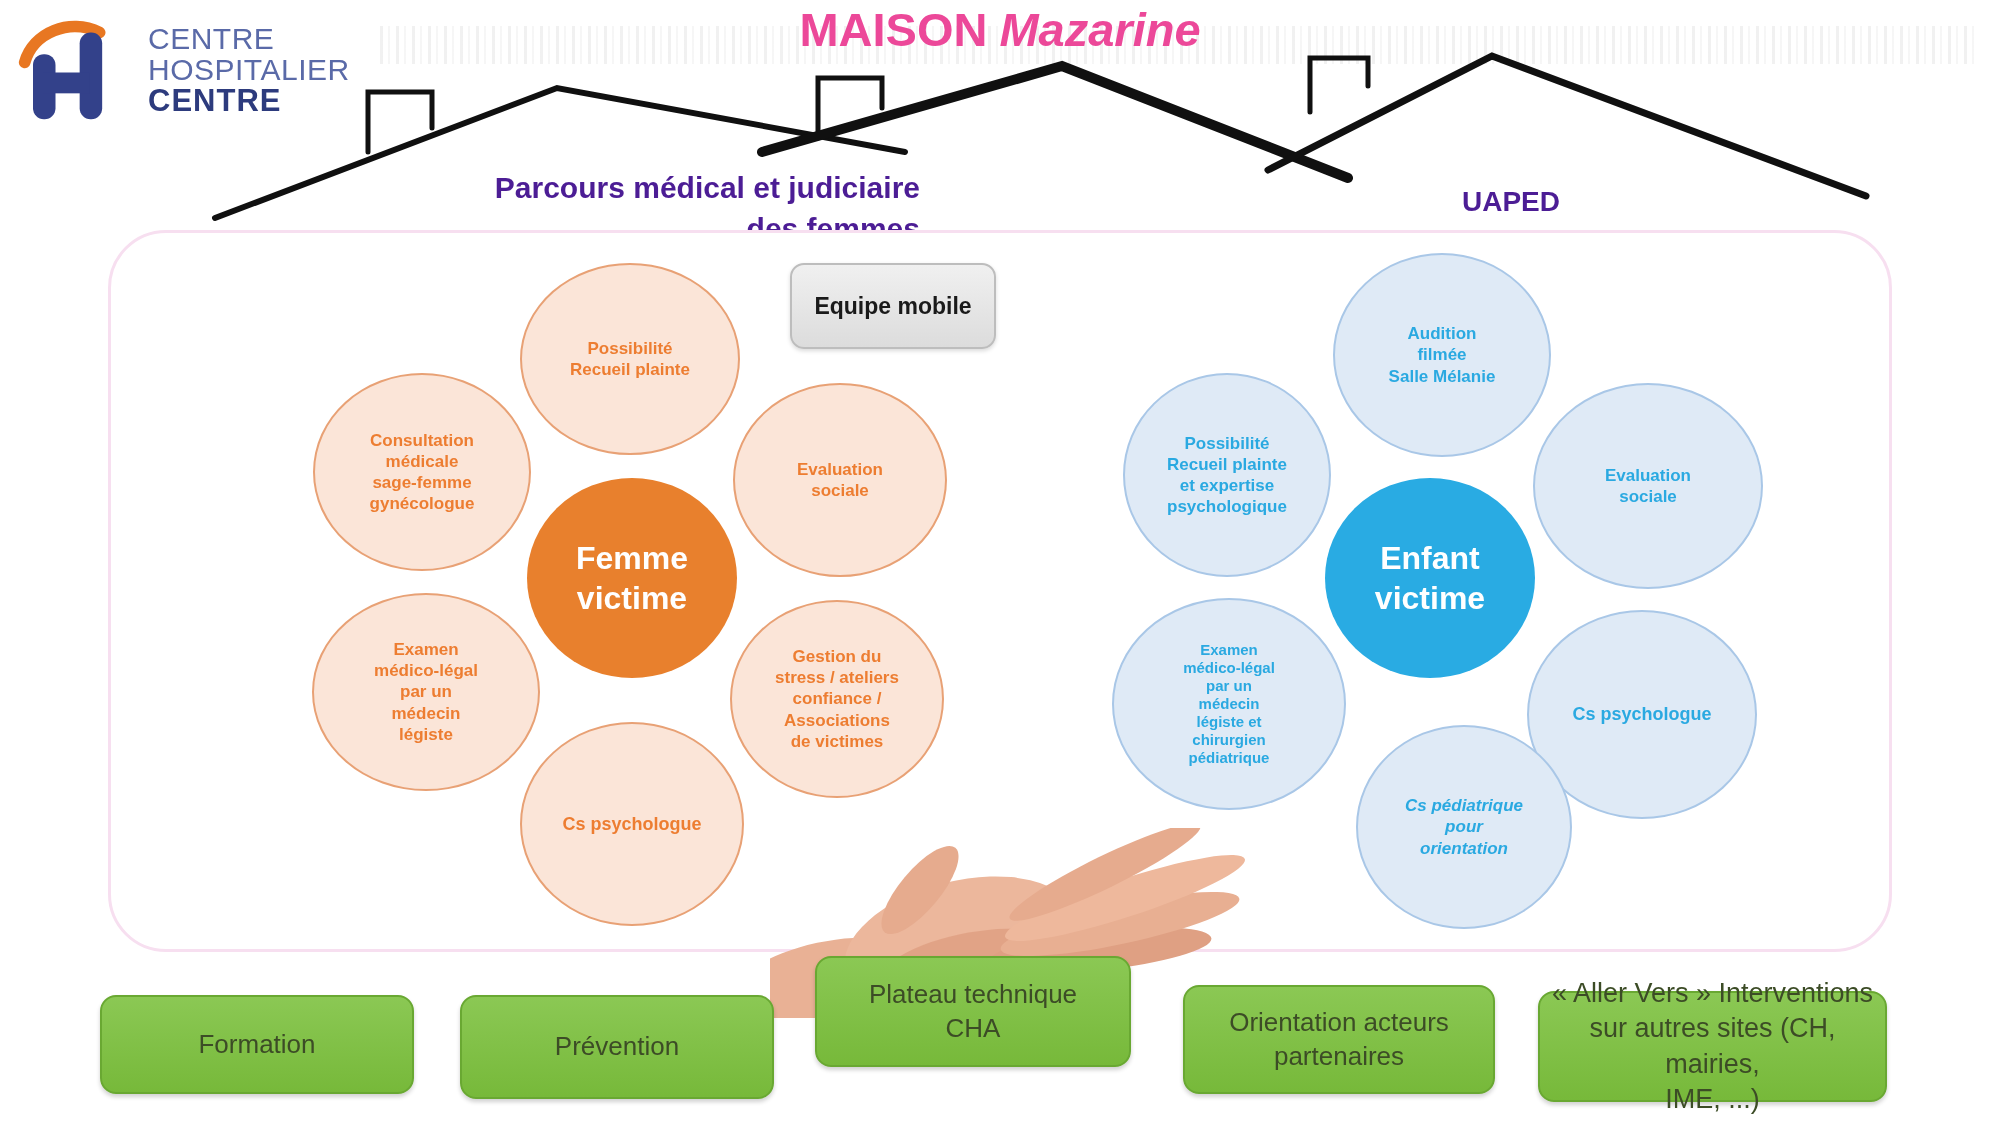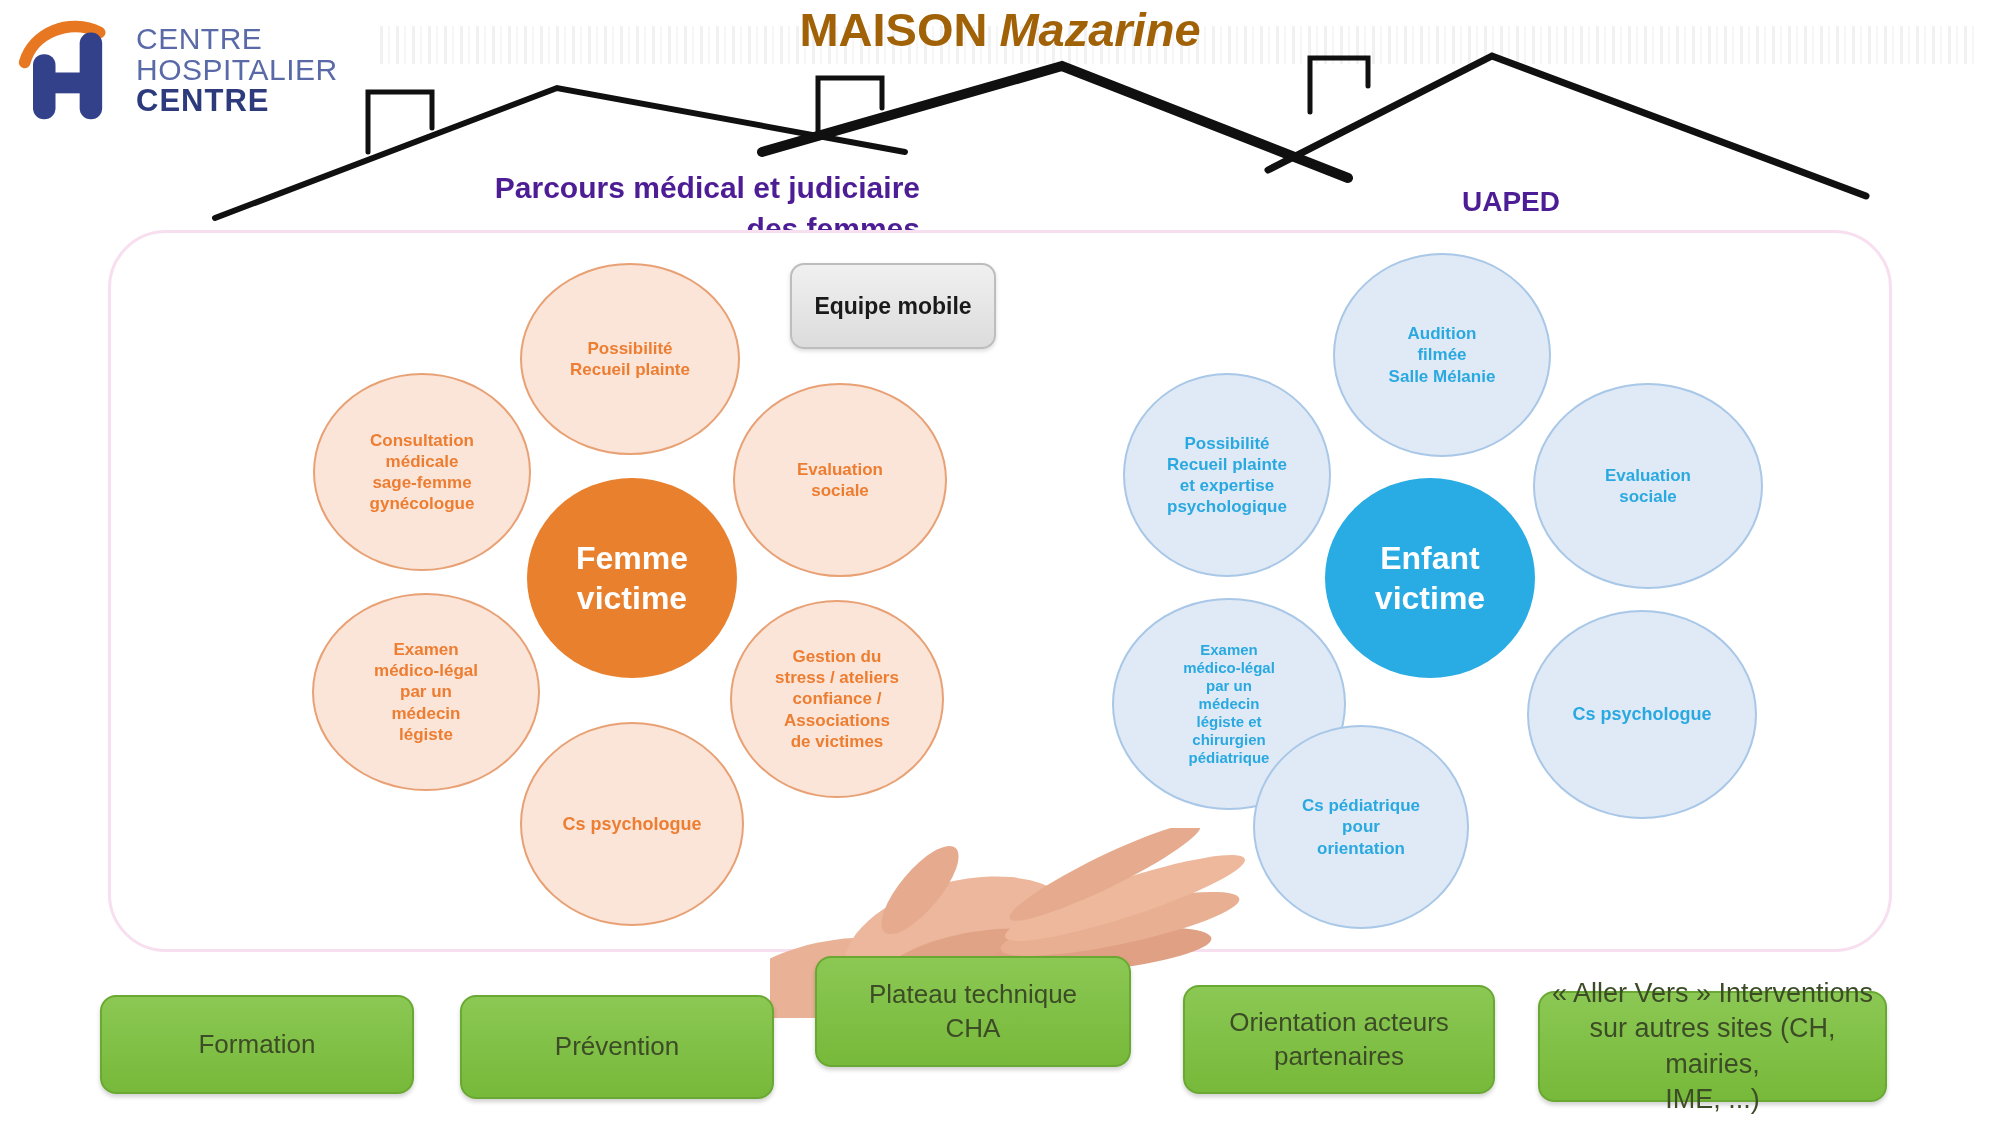--- a/index.html
+++ b/index.html
@@ -1,27 +1,27 @@
 <!DOCTYPE html>
 <html style="--femme-center: #e8802d; --femme-petal-fill: #fbe5d8; --femme-petal-border: #e8a175; --femme-text: #ed7d31; --enfant-center: #29abe3; --enfant-petal-fill: #dfeaf6; --enfant-petal-border: #a9c7e7; --enfant-text: #2aa9e1; --button-green: #7ec141; --container-border: #f7dff0; --logo-blue: #33418a; --logo-orange: #e87722;"><head>
 <meta charset="utf-8">
 <style>
   html,body{margin:0;padding:0;background:#ffffff;}
   body{width:2000px;height:1131px;position:relative;overflow:hidden;
        font-family:"Liberation Sans", sans-serif;}
   .abs{position:absolute;}
 
   
-  .logo{left:18px;top:10px;display:flex;gap:18px;align-items:flex-start;}
+  .logo{left:18px;top:10px;display:flex;gap:30px;align-items:flex-start;}
   .logo-text{padding-top:14px;line-height:1.02;letter-spacing:.5px;}
   .logo-l1,.logo-l2{font-size:30px;color:#5a6aa8;font-weight:400;}
   .logo-l3{font-size:31px;color:#2d3b7d;font-weight:700;letter-spacing:1px;}
 
   
-  .title{left:0;right:0;top:2px;text-align:center;font-size:47px;font-weight:800;color:#a16207;}
+  .title{left:0;right:0;top:2px;text-align:center;font-size:47px;font-weight:800;color:#ec4899;}
   .title .accent{font-style:italic;margin-left:12px;}
 
   .noise{left:380px;top:26px;width:1600px;height:38px;opacity:.12;
      background:repeating-linear-gradient(90deg,#8a8a8a 0 3px,transparent 3px 8px,#b5b5b5 8px 10px,transparent 10px 16px);}
 
   .roofs{left:0;top:0;}
 
   .section-label{font-weight:700;color:#4c1d95;text-align:right;white-space:pre-line;}
   .label-left{left:320px;top:168px;width:600px;font-size:30px;line-height:1.35;}
   .label-right{left:1260px;top:186px;width:300px;font-size:28px;}
@@ -126,21 +126,21 @@
 <div class="abs circle petal-e" style="left:1533px;top:383px;width:226px;height:202px;">Evaluation
 sociale</div>
 <div class="abs circle petal-e dense" style="left:1112px;top:598px;width:230px;height:208px;">Examen
 médico-légal
 par un
 médecin
 légiste et
 chirurgien
 pédiatrique</div>
 <div class="abs circle petal-e" style="left:1527px;top:610px;width:226px;height:205px;font-size:18px;">Cs psychologue</div>
-<div class="abs circle petal-e" style="left:1253px;top:725px;width:212px;height:200px;">Cs pédiatrique
+<div class="abs circle petal-e" style="left:1356px;top:725px;width:212px;height:200px;font-style:italic;">Cs pédiatrique
 pour
 orientation</div>
 <div class="abs circle center-e" style="left:1325px;top:478px;width:210px;height:200px;">Enfant
 victime</div>
 
 <svg class="abs hand" width="520" height="190" viewBox="0 0 520 190">
   <g>
     <ellipse cx="55" cy="152" rx="95" ry="38" fill="#e9b195" transform="rotate(-12 55 152)"></ellipse>
     <ellipse cx="190" cy="115" rx="118" ry="62" fill="#ecb79c" transform="rotate(-14 190 115)"></ellipse>
     <ellipse cx="205" cy="142" rx="100" ry="38" fill="#dfa083" transform="rotate(-10 205 142)" opacity="0.85"></ellipse>

